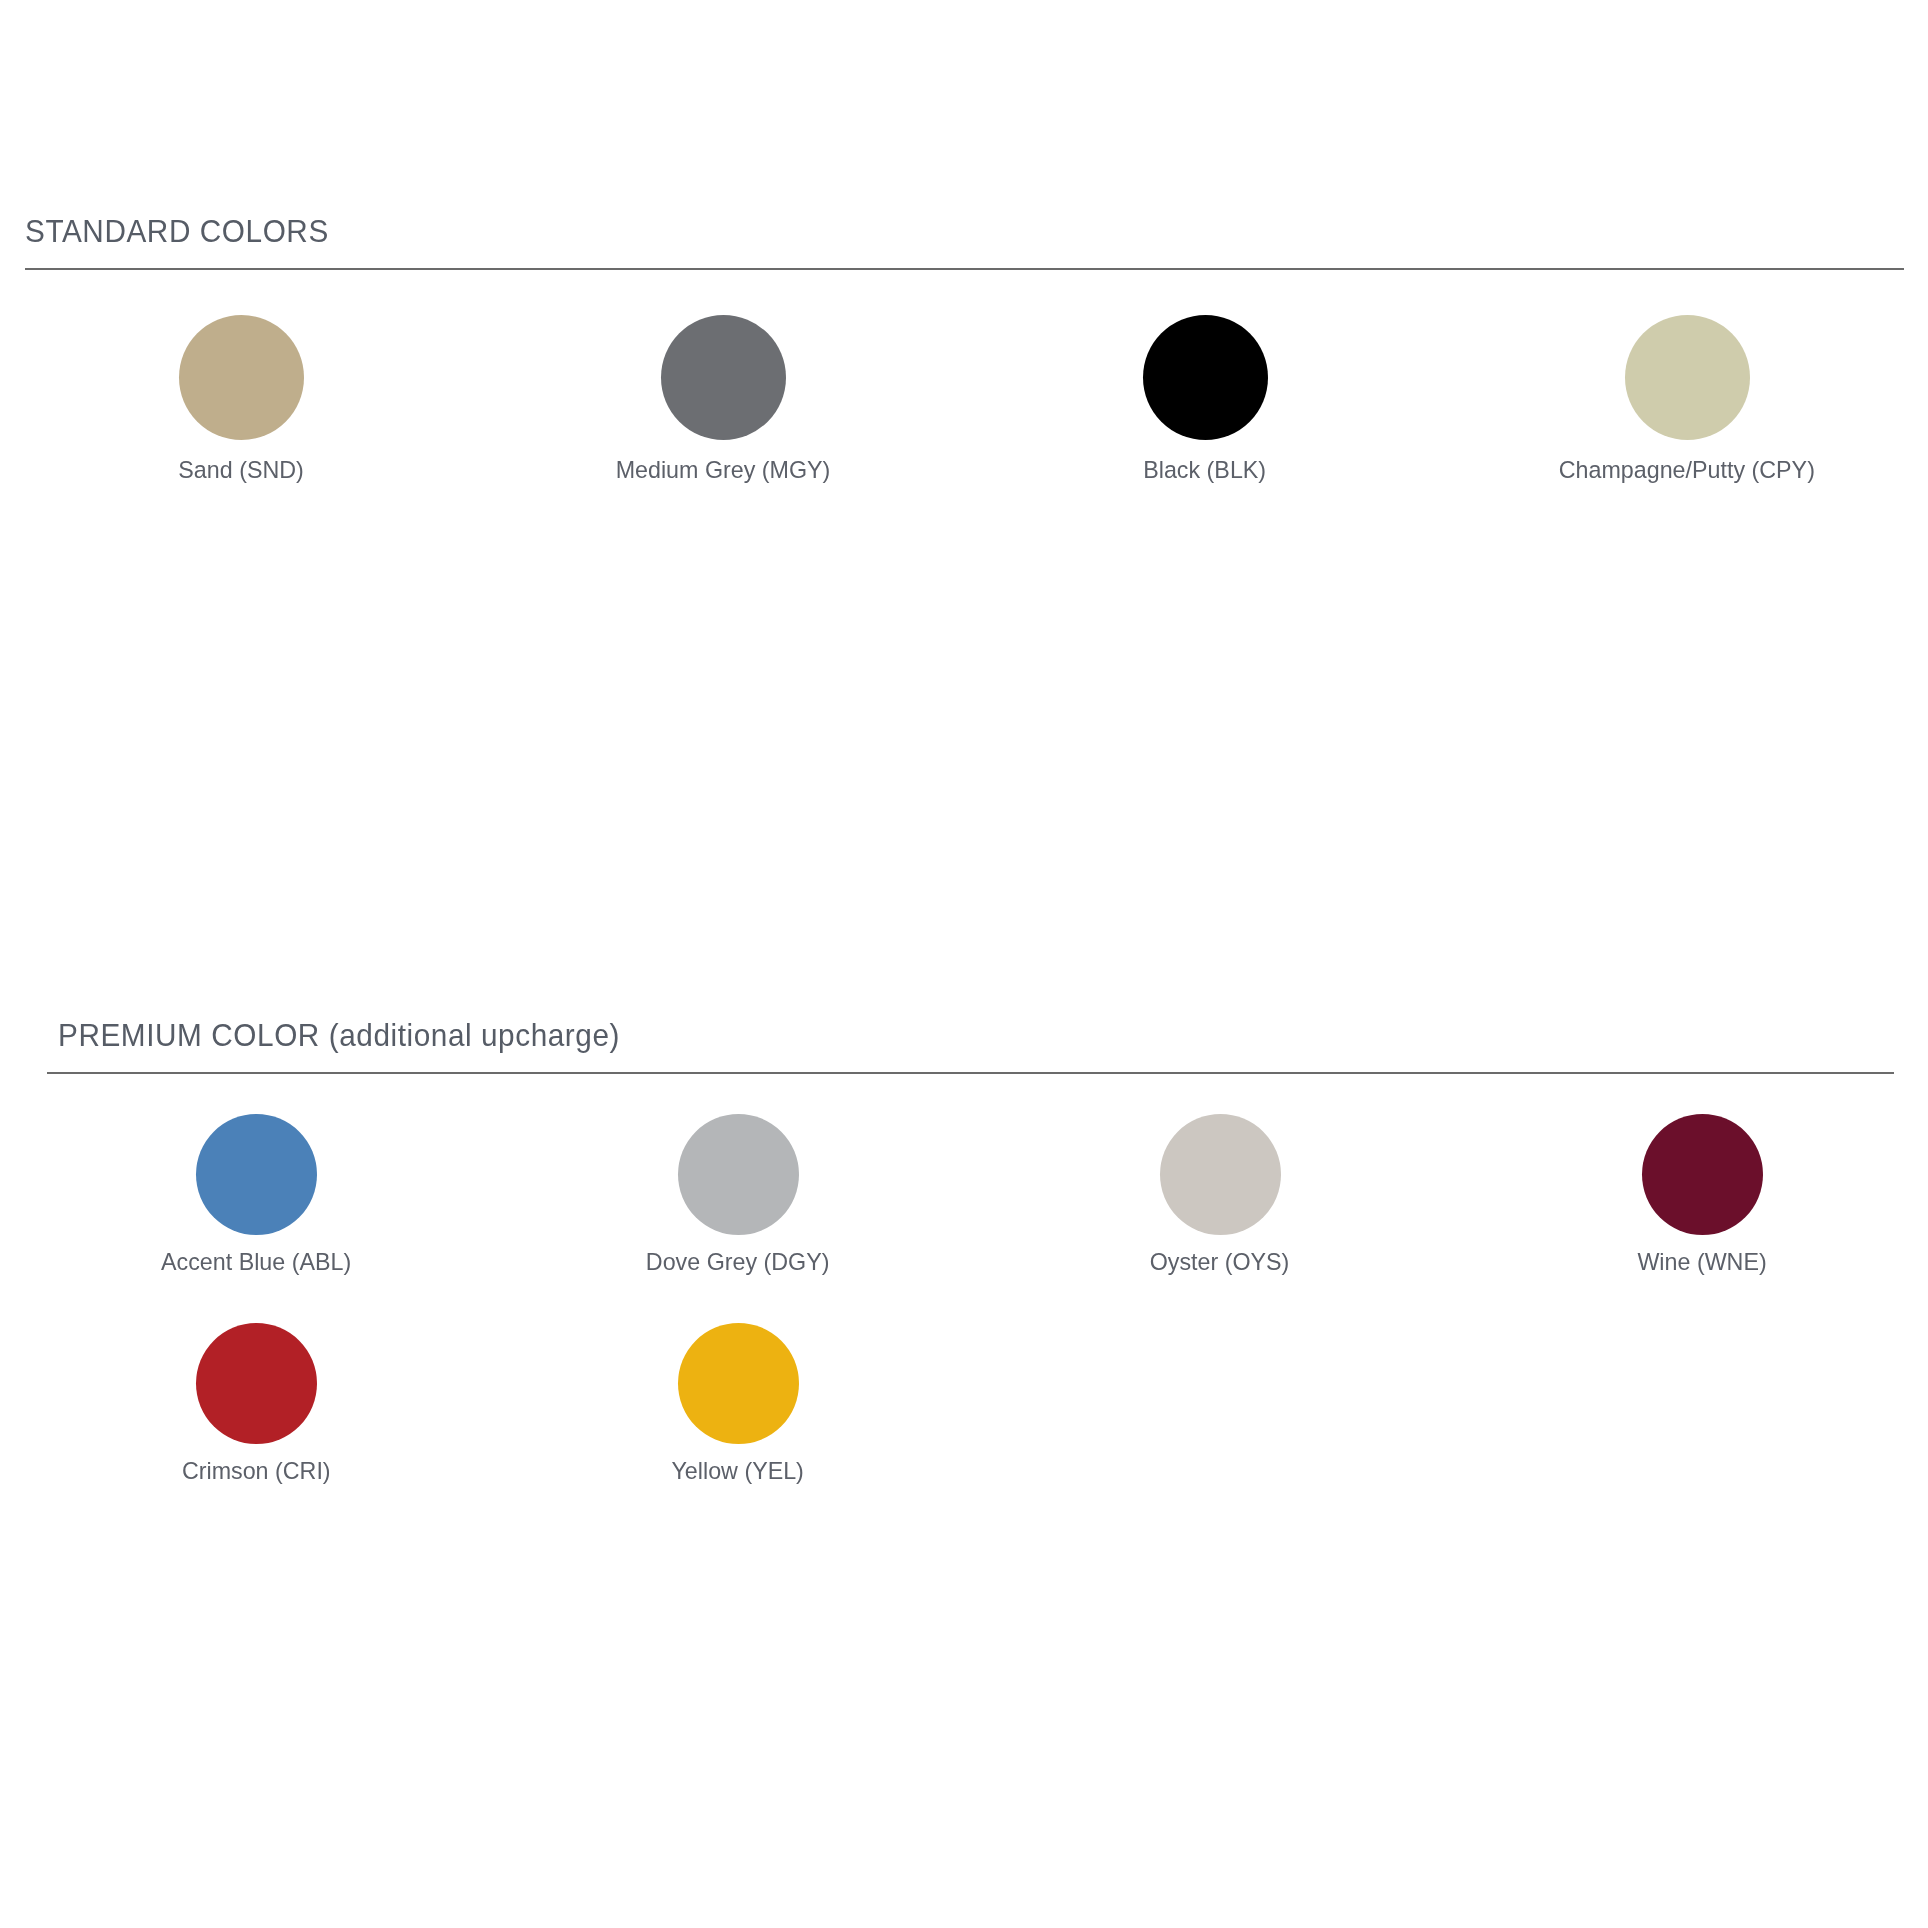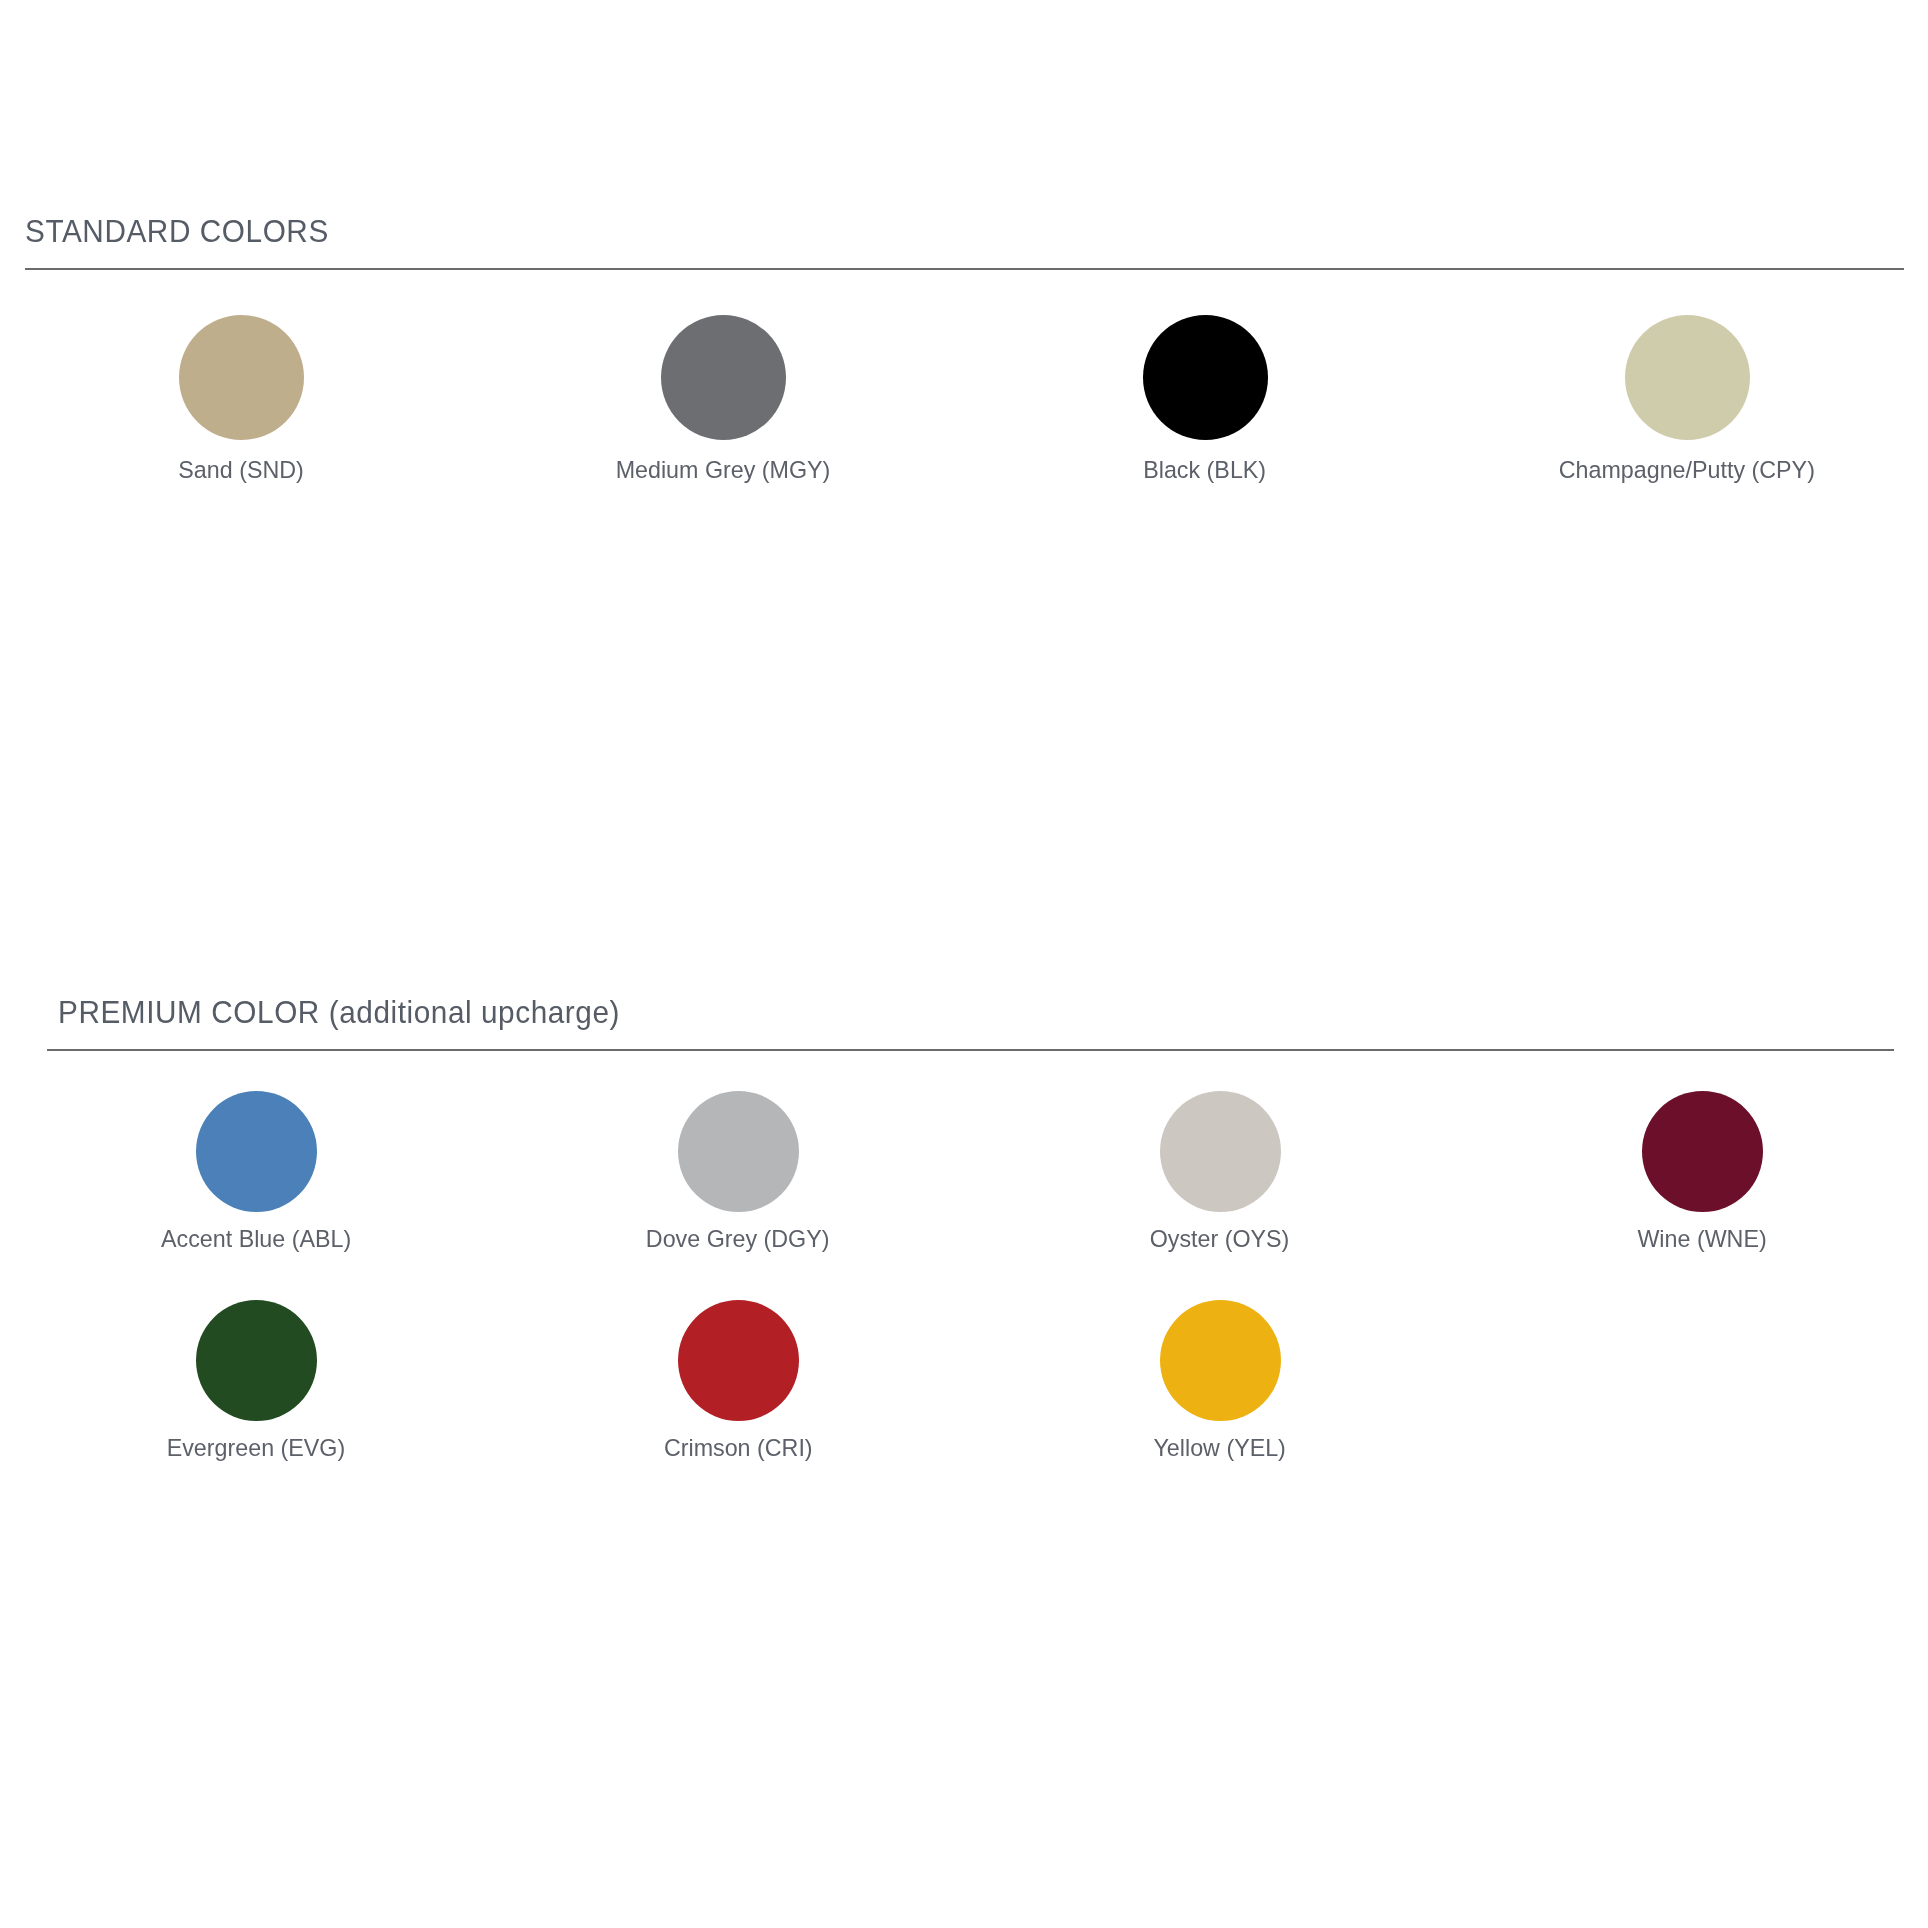--- a/index.html
+++ b/index.html
@@ -22,21 +22,21 @@
     box-sizing: border-box;
   }
 
   
   .section {
     position: absolute;
     left: 0;
     width: 1864px;
   }
   .section-standard { top: 215px; }
-  .section-premium  { top: 996px; }
+  .section-premium  { top: 1019px; }
 
   .section-header {
     font-size: 32px;
     letter-spacing: 0.6px;
     color: #565c66;
     font-weight: 400;
     white-space: nowrap;
     line-height: 1;
     font-stretch: semi-condensed;
     transform: scaleX(0.93);
@@ -154,24 +154,20 @@
       <div class="swatch-cell">
         <div class="swatch-dot" style="background: rgb(204, 199, 193);"></div>
         <div class="swatch-label" style="color: rgb(92, 96, 105);">Oyster (OYS)</div>
       </div>
 
       <div class="swatch-cell">
         <div class="swatch-dot" style="background: rgb(107, 15, 43);"></div>
         <div class="swatch-label" style="color: rgb(92, 96, 105);">Wine (WNE)</div>
       </div>
 
-      <div class="swatch-cell">
-        <div class="swatch-dot" style="background: rgb(35, 75, 34);"></div>
-        <div class="swatch-label" style="color: rgb(92, 96, 105);">Evergreen (EVG)</div>
-      </div>
 
       <div class="swatch-cell">
         <div class="swatch-dot" style="background: rgb(178, 32, 38);"></div>
         <div class="swatch-label" style="color: rgb(92, 96, 105);">Crimson (CRI)</div>
       </div>
 
       <div class="swatch-cell">
         <div class="swatch-dot" style="background: rgb(237, 178, 17);"></div>
         <div class="swatch-label" style="color: rgb(92, 96, 105);">Yellow (YEL)</div>
       </div>

